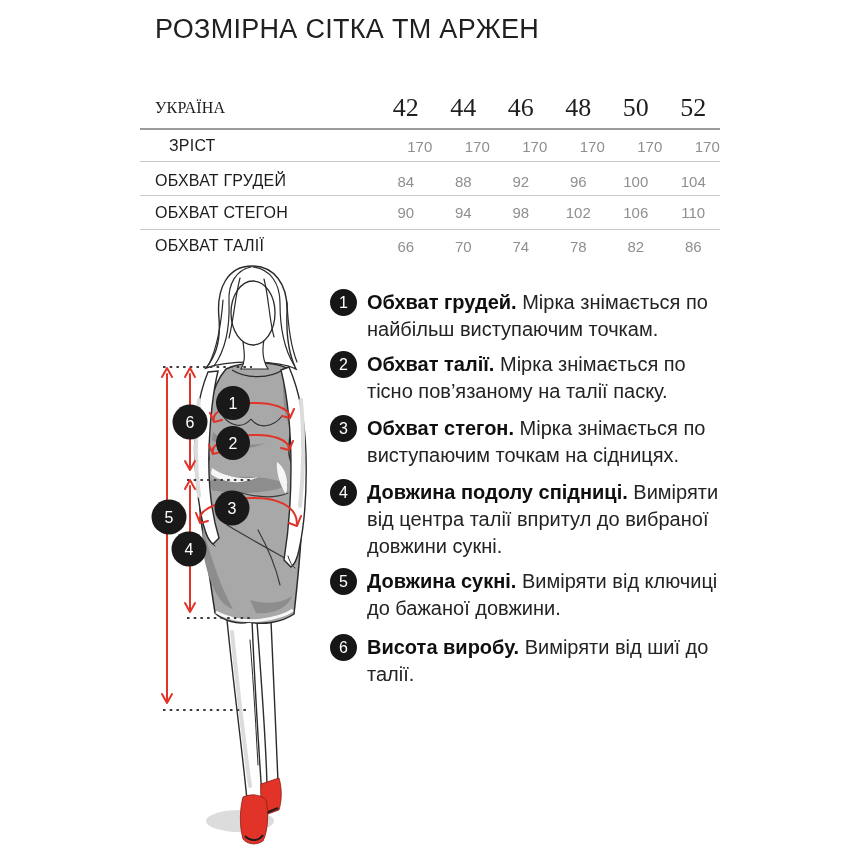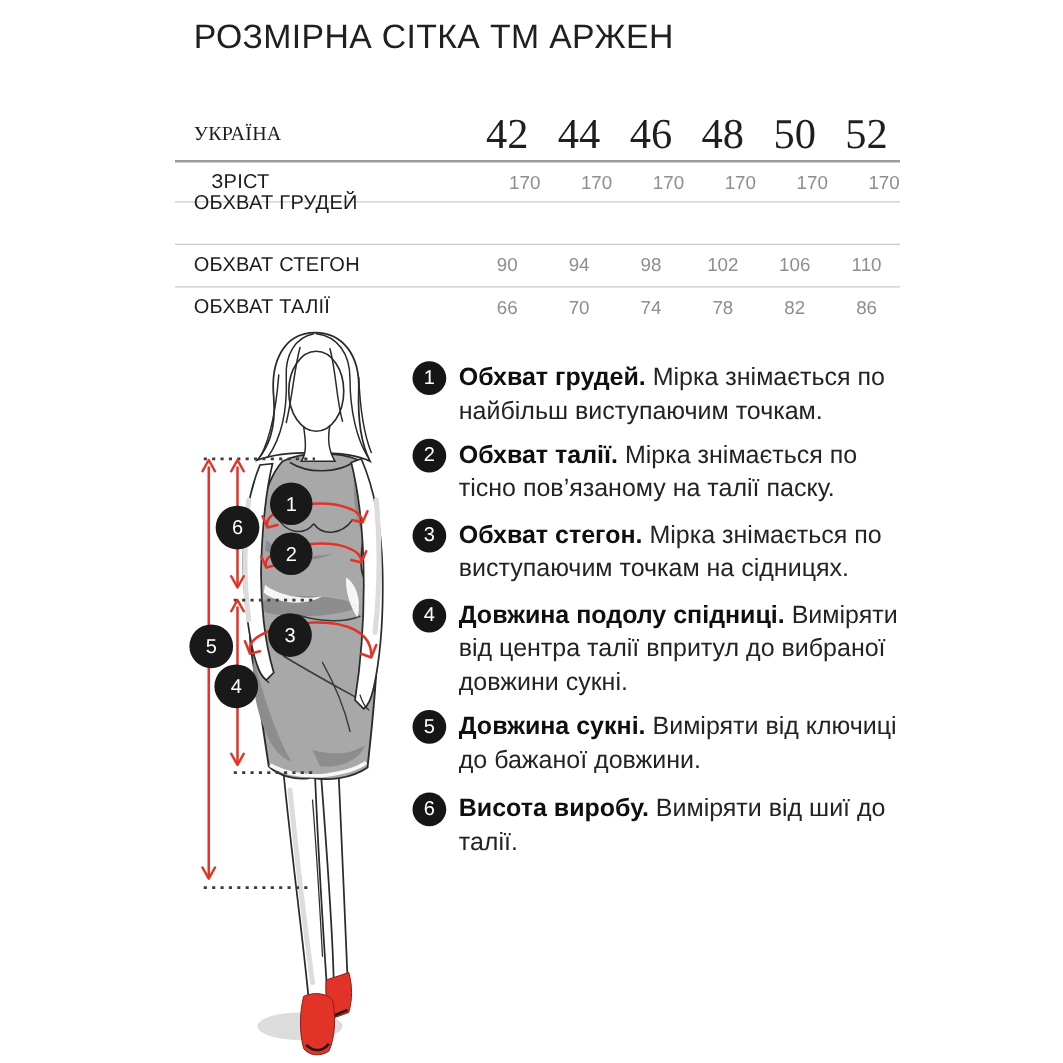--- a/index.html
+++ b/index.html
@@ -17,21 +17,21 @@
     position:absolute; left:0; top:50%; transform:translateY(-50%);
     font-size:16px; color:#1c1c1c; white-space:nowrap; letter-spacing:0.2px;
   }
   .cells { position:absolute; left:222px; top:0; height:100%; display:flex; }
   .cell { width:57.5px; display:flex; align-items:center; justify-content:center; }
   .size-circle {
     width:33px; height:33px; box-sizing:border-box; border:2px solid #1b1b1b;
     border-radius:50%; display:flex; align-items:center; justify-content:center;
     font-size:16px; color:#e23328; white-space:nowrap; overflow:visible; flex:none;
   }
-  .num-dark .cell { font-size:34px; color:#1f1f1f; }
+  .num-dark .cell { font-size:26px; color:#1f1f1f; }
   .num-gray .cell { font-size:15px; color:#8f8f8f; }
   .divider { position:absolute; left:140px; width:580px; height:1px; background:#c9c9c9; }
   .divider.thick { height:2px; background:#9b9b9b; }
   
   .legend-item { position:absolute; left:330px; display:flex; gap:10px; }
   .lg-num {
     width:27px; height:27px; border-radius:50%; background:#161616; color:#ffffff;
     font-size:16px; display:flex; align-items:center; justify-content:center; flex:0 0 27px;
   }
   .lg-text { width:357px; font-size:20px; line-height:27px; color:#232323; }
@@ -68,22 +68,30 @@
       <div class="cell">170</div>
       <div class="cell">170</div>
       <div class="cell">170</div>
       <div class="cell">170</div>
       <div class="cell">170</div>
       <div class="cell">170</div>
     </div>
   </div>
   <div class="divider" style="top:161px;"></div>
 
-  <div class="trow num-gray" style="top:148px;height:30px;">
+  <div class="trow num-gray" style="top:166px;height:30px;">
     <span class="rlabel">ОБХВАТ ГРУДЕЙ</span>
+    <div class="cells">
+      <div class="cell">84</div>
+      <div class="cell">88</div>
+      <div class="cell">92</div>
+      <div class="cell">96</div>
+      <div class="cell">100</div>
+      <div class="cell">104</div>
+    </div>
   </div>
   <div class="divider" style="top:195px;"></div>
 
   <div class="trow num-gray" style="top:197px;height:31px;">
     <span class="rlabel">ОБХВАТ СТЕГОН</span>
     <div class="cells">
       <div class="cell">90</div>
       <div class="cell">94</div>
       <div class="cell">98</div>
       <div class="cell">102</div>

